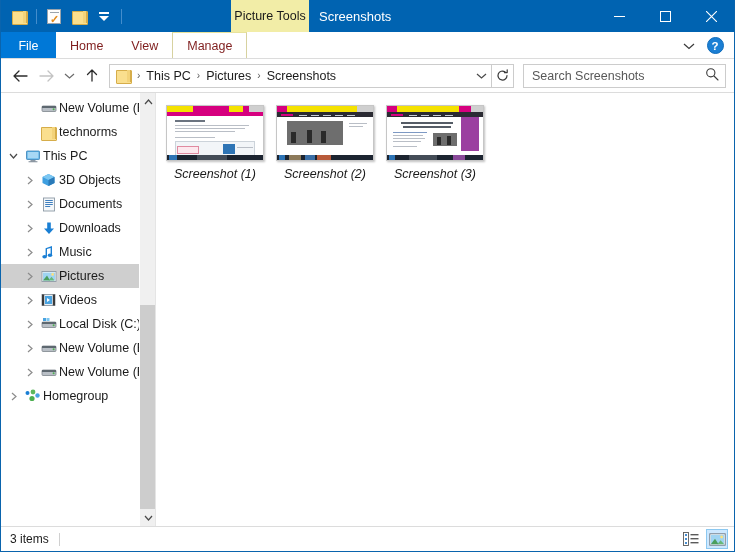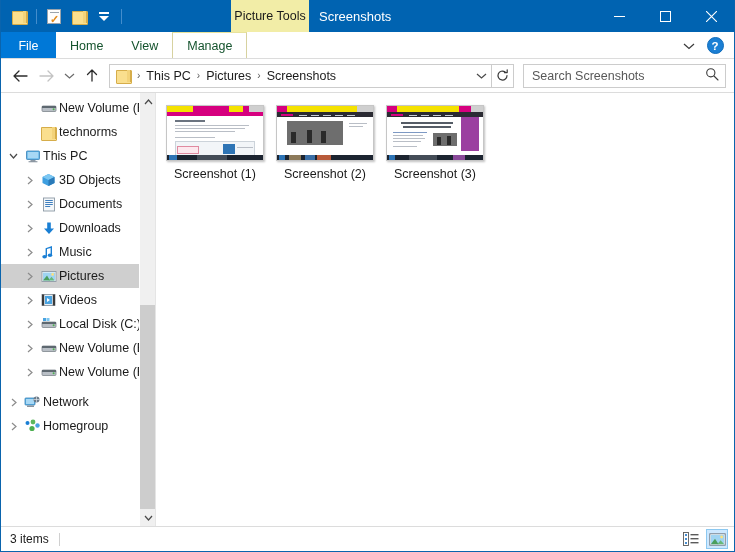--- a/index.html
+++ b/index.html
@@ -124,21 +124,21 @@
     align-items: stretch;
     border-bottom: 1px solid #dededé;
     position: relative;
   }
   .ribbon::after {
     content: ""; position: absolute; left: 0; right: 0; bottom: 0;
     height: 1px; background: #dcdcdc;
   }
   .rtab {
     display: flex; align-items: center; justify-content: center;
-    font-size: 12.5px; color: #14532d;
+    font-size: 12.5px; color: #7f1d1d;
     padding: 0 14px;
     height: 27px;
     white-space: nowrap;
   }
   .rtab.file {
     background: #0078d7; color: #ffffff;
     min-width: 55px;
     padding: 0 16px;
   }
   .rtab.manage {
@@ -336,20 +336,21 @@
     position: relative;
     overflow: hidden;
   }
   .item-label {
     margin-top: 6px;
     font-size: 12.5px;
     color: #1b1b1b;
     max-width: 108px;
     overflow: hidden;
     white-space: nowrap;
+    font-style: italic;
   }
 
   
   .t-top { position: absolute; left:0; right:0; top:0; height:6px; }
   .t-nav { position: absolute; left:0; right:0; height:5px; background:#2b2b33;}
   .t-page { position:absolute; left:0; right:0; bottom:5px; top:11px; background:#ffffff;}
   .t-taskbar { position: absolute; left:0; right:0; bottom:0; height:5px; background:#1c2430;}
   .tline { position:absolute; height:1px; background:#b9bec6; }
   .tblk { position:absolute; }
 
@@ -704,37 +705,20 @@
           <span class="tico">
             <svg width="16" height="14" viewBox="0 0 16 14">
               <rect x="1" y="5" width="14" height="5.5" rx="1" fill="#b9bfc6" stroke="#7d858d" stroke-width=".8"></rect>
               <rect x="1" y="5" width="14" height="2" fill="#5e6870"></rect>
               <circle cx="12.6" cy="8.3" r="1" fill="#4caf50"></circle>
             </svg>
           </span>
           <span class="tlabel">New Volume (F:)</span>
         </div>
 
-        <div class="trow d0" style="margin-top:6px;">
-          <span class="texp">
-              <svg width="6" height="9" viewBox="0 0 6 9">
-                <path d="M1 1 L5 4.5 L1 8" stroke="#8c8c8c" stroke-width="1.2" fill="none"></path>
-              </svg>
-            </span>
-          <span class="tico">
-            <svg width="17" height="14" viewBox="0 0 17 14">
-              <rect x="1" y="3" width="10" height="7" rx=".8" fill="#5bb4e8" stroke="#3a80b5" stroke-width=".8"></rect>
-              <rect x="2" y="4" width="8" height="5" fill="#a8d8f5"></rect>
-              <circle cx="12.5" cy="4.5" r="3" fill="#6c7a88"></circle>
-              <path d="M9.5 4.5 L15.5 4.5 M12.5 1.5 L12.5 7.5" stroke="#dce4ea" stroke-width=".7"></path>
-              <rect x="3" y="10.5" width="7" height="1.4" fill="#7d8995"></rect>
-            </svg>
-          </span>
-          <span class="tlabel">Network</span>
-        </div>
 
         <div class="trow d0">
           <span class="texp">
               <svg width="6" height="9" viewBox="0 0 6 9">
                 <path d="M1 1 L5 4.5 L1 8" stroke="#8c8c8c" stroke-width="1.2" fill="none"></path>
               </svg>
             </span>
           <span class="tico">
             <svg width="17" height="14" viewBox="0 0 17 14">
               <circle cx="3.5" cy="4" r="2" fill="#1a7fd4"></circle>

